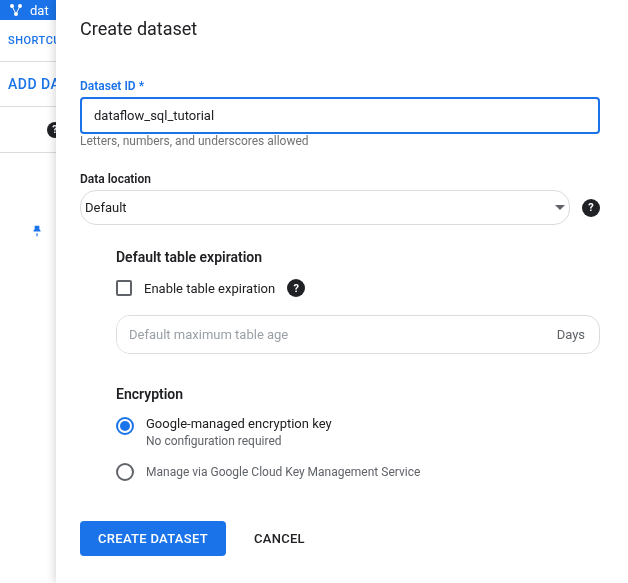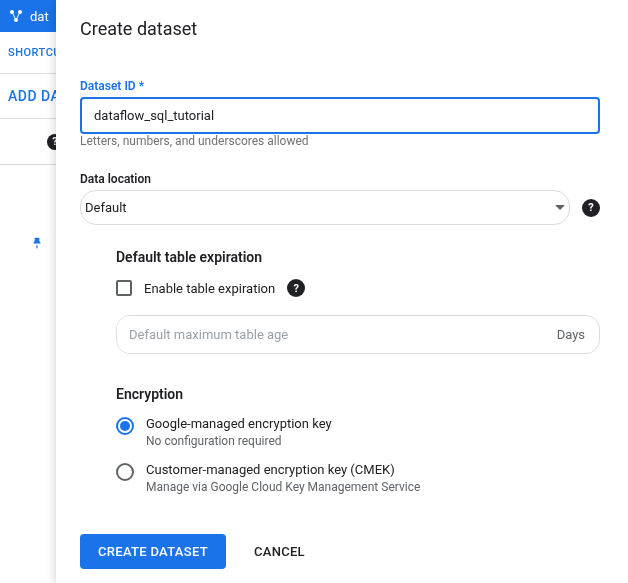--- a/index.html
+++ b/index.html
@@ -21,21 +21,21 @@
       position: absolute;
       top: 0;
       left: 0;
       width: 75px;
       height: 100%;
       background: #fff;
     }
     .bg-header {
       background: #1a73e8;
       color: #fff;
-      height: 32px;
+      height: 20px;
       display: flex;
       align-items: center;
       padding-left: 8px;
       font-size: 13px;
       overflow: hidden;
     }
     .bg-header-icon {
       width: 16px;
       height: 16px;
       margin-right: 6px;
@@ -366,21 +366,20 @@
       <div class="radio-circle selected"></div>
       <div class="radio-content">
         <div class="radio-label">Google-managed encryption key</div>
         <div class="radio-helper">No configuration required</div>
       </div>
     </div>
 
     <div class="radio-row">
       <div class="radio-circle"></div>
       <div class="radio-content">
-        <div class="radio-label">Customer-managed encryption key (CMEK)</div>
         <div class="radio-helper">Manage via Google Cloud Key Management Service</div>
       </div>
     </div>
   </div>
 
   <div class="button-row">
     <button class="btn-primary">CREATE DATASET</button>
     <button class="btn-text">CANCEL</button>
   </div>
 </div>

